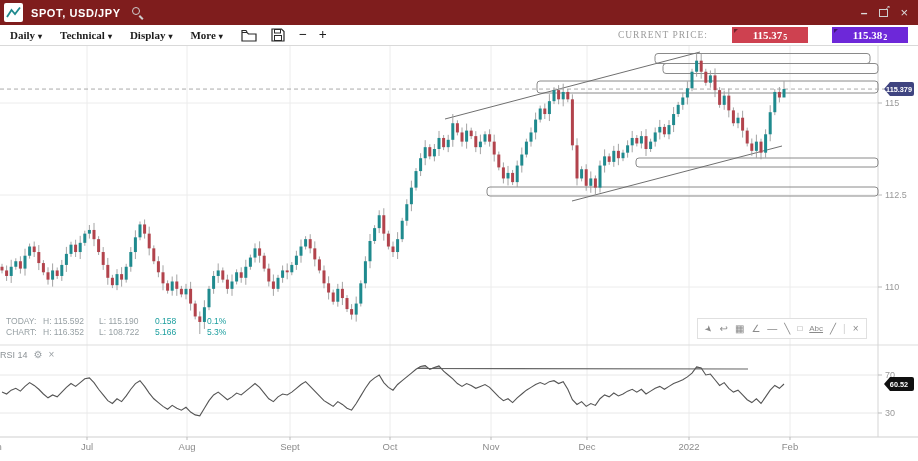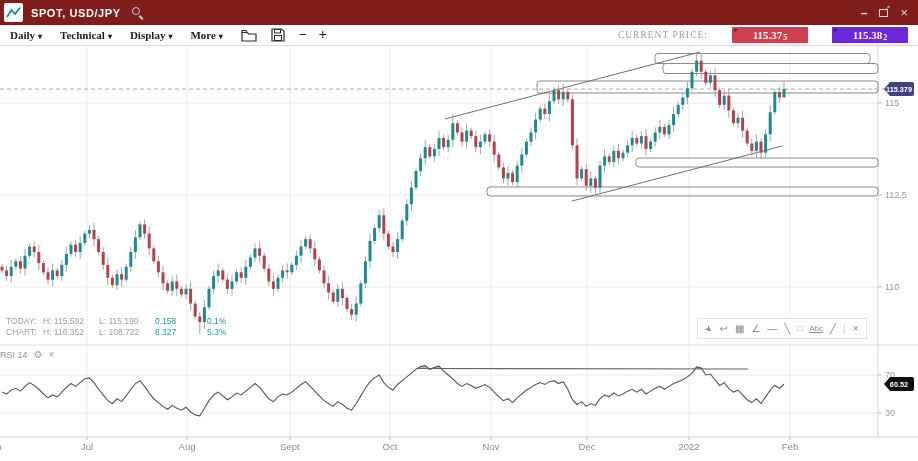--- a/index.html
+++ b/index.html
@@ -534,21 +534,21 @@
       <span class="c-label">TODAY:</span>
       <span class="c-hl">H: 115.592</span>
       <span class="c-hl">L: 115.190</span>
       <span class="c-chg">0.158</span>
       <span class="c-pct">0.1%</span>
     </div>
     <div class="row">
       <span class="c-label">CHART:</span>
       <span class="c-hl">H: 116.352</span>
       <span class="c-hl">L: 108.722</span>
-      <span class="c-chg">8.327</span>
+      <span class="c-chg">5.166</span>
       <span class="c-pct">5.3%</span>
     </div>
   </div>
 
   <div class="rsi-head">
     <span>RSI 14</span>
     <span class="gear">⚙</span>
     <span class="x">×</span>
   </div>
 

